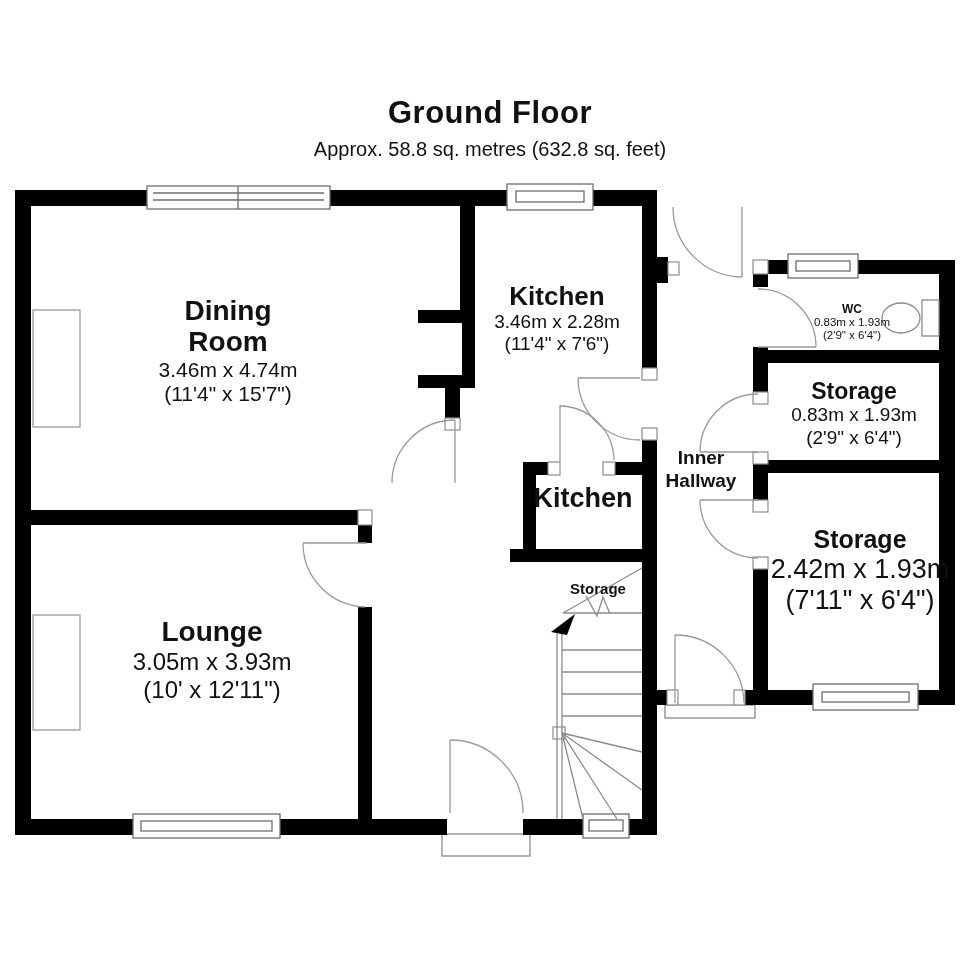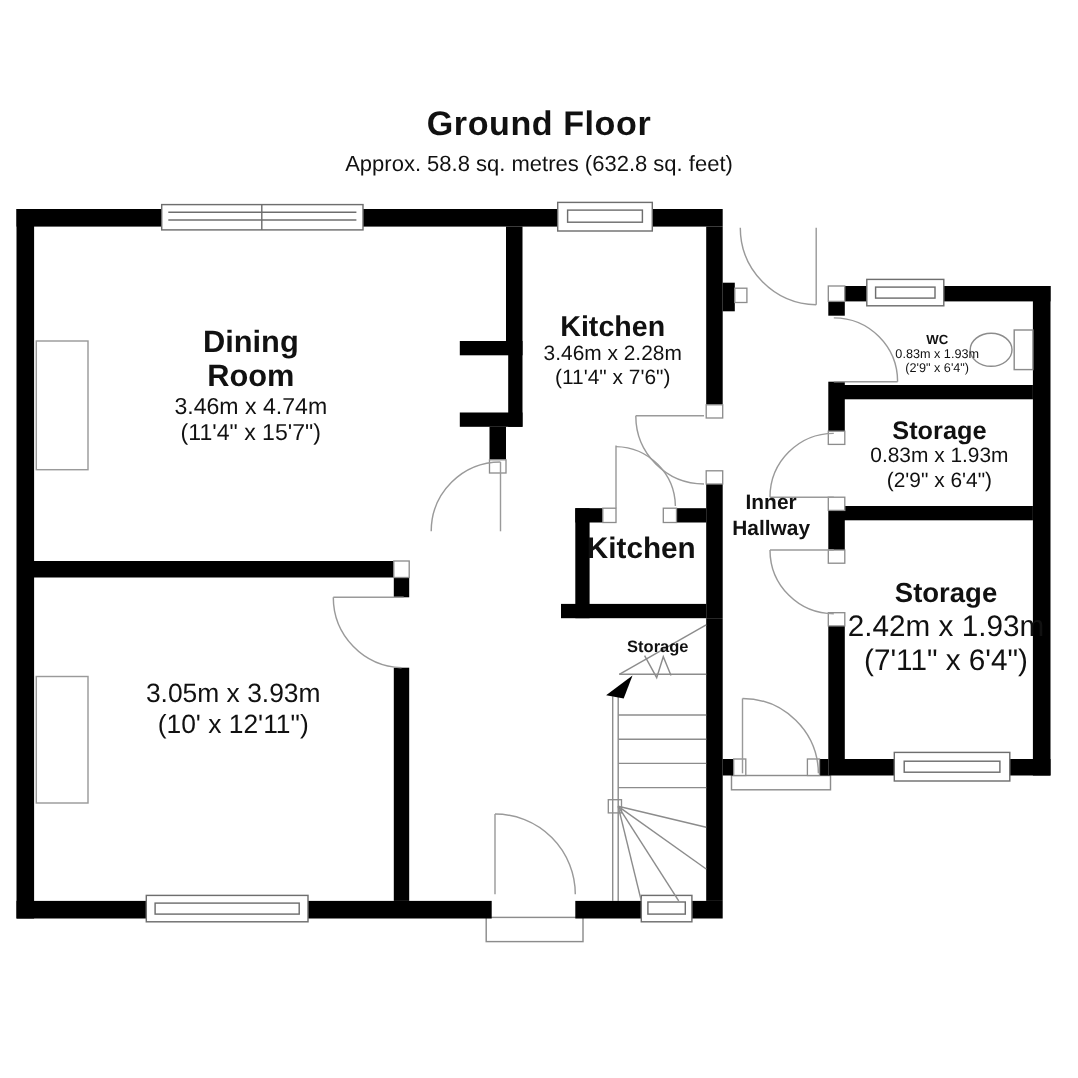--- a/index.html
+++ b/index.html
@@ -238,20 +238,21 @@
     <div class="rn">Storage</div>
     <div class="rd">2.42m x 1.93m</div>
     <div class="rd">(7'11" x 6'4")</div>
   </div>
 
   <div class="room-label lab-pantry">
     <div class="rn">Kitchen</div>
   </div>
 
   <div class="room-label lab-lounge">
+    <div class="rn">Lounge</div>
     <div class="rd">3.05m x 3.93m</div>
     <div class="rd">(10' x 12'11")</div>
   </div>
 
 
   <div class="room-label lab-storageus">
     <div class="rn">Storage</div>
   </div>
 
 </div>

